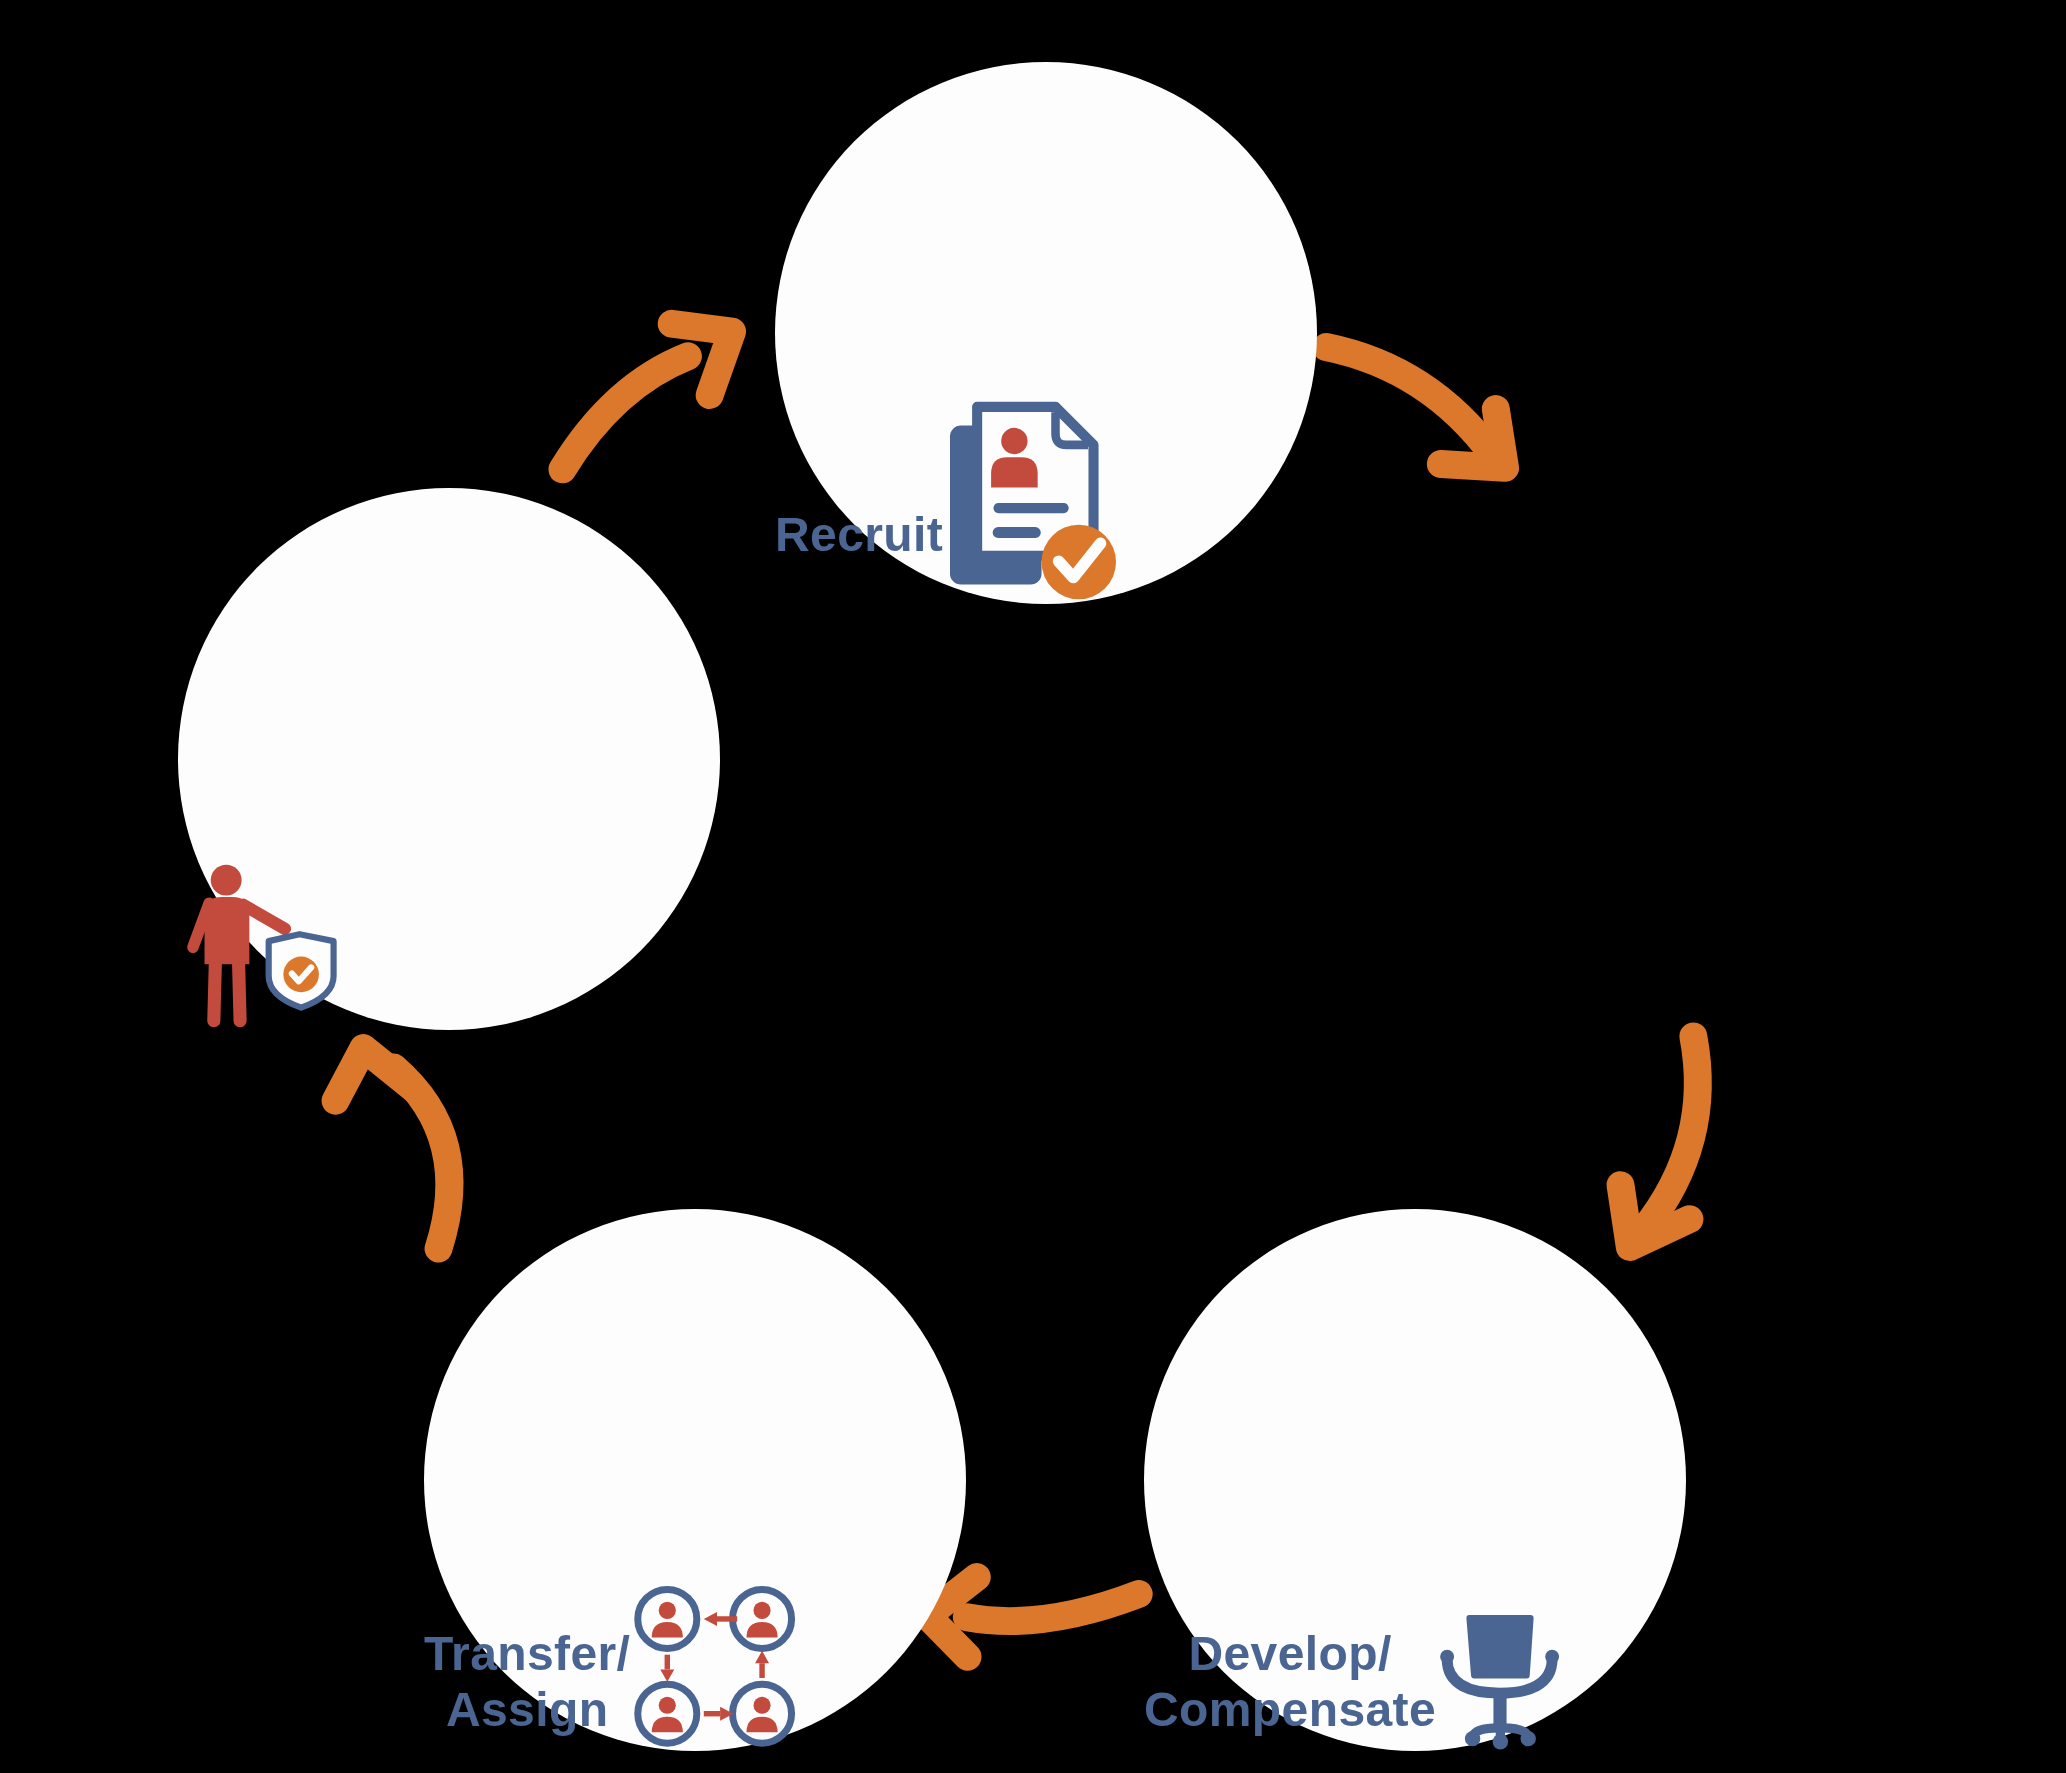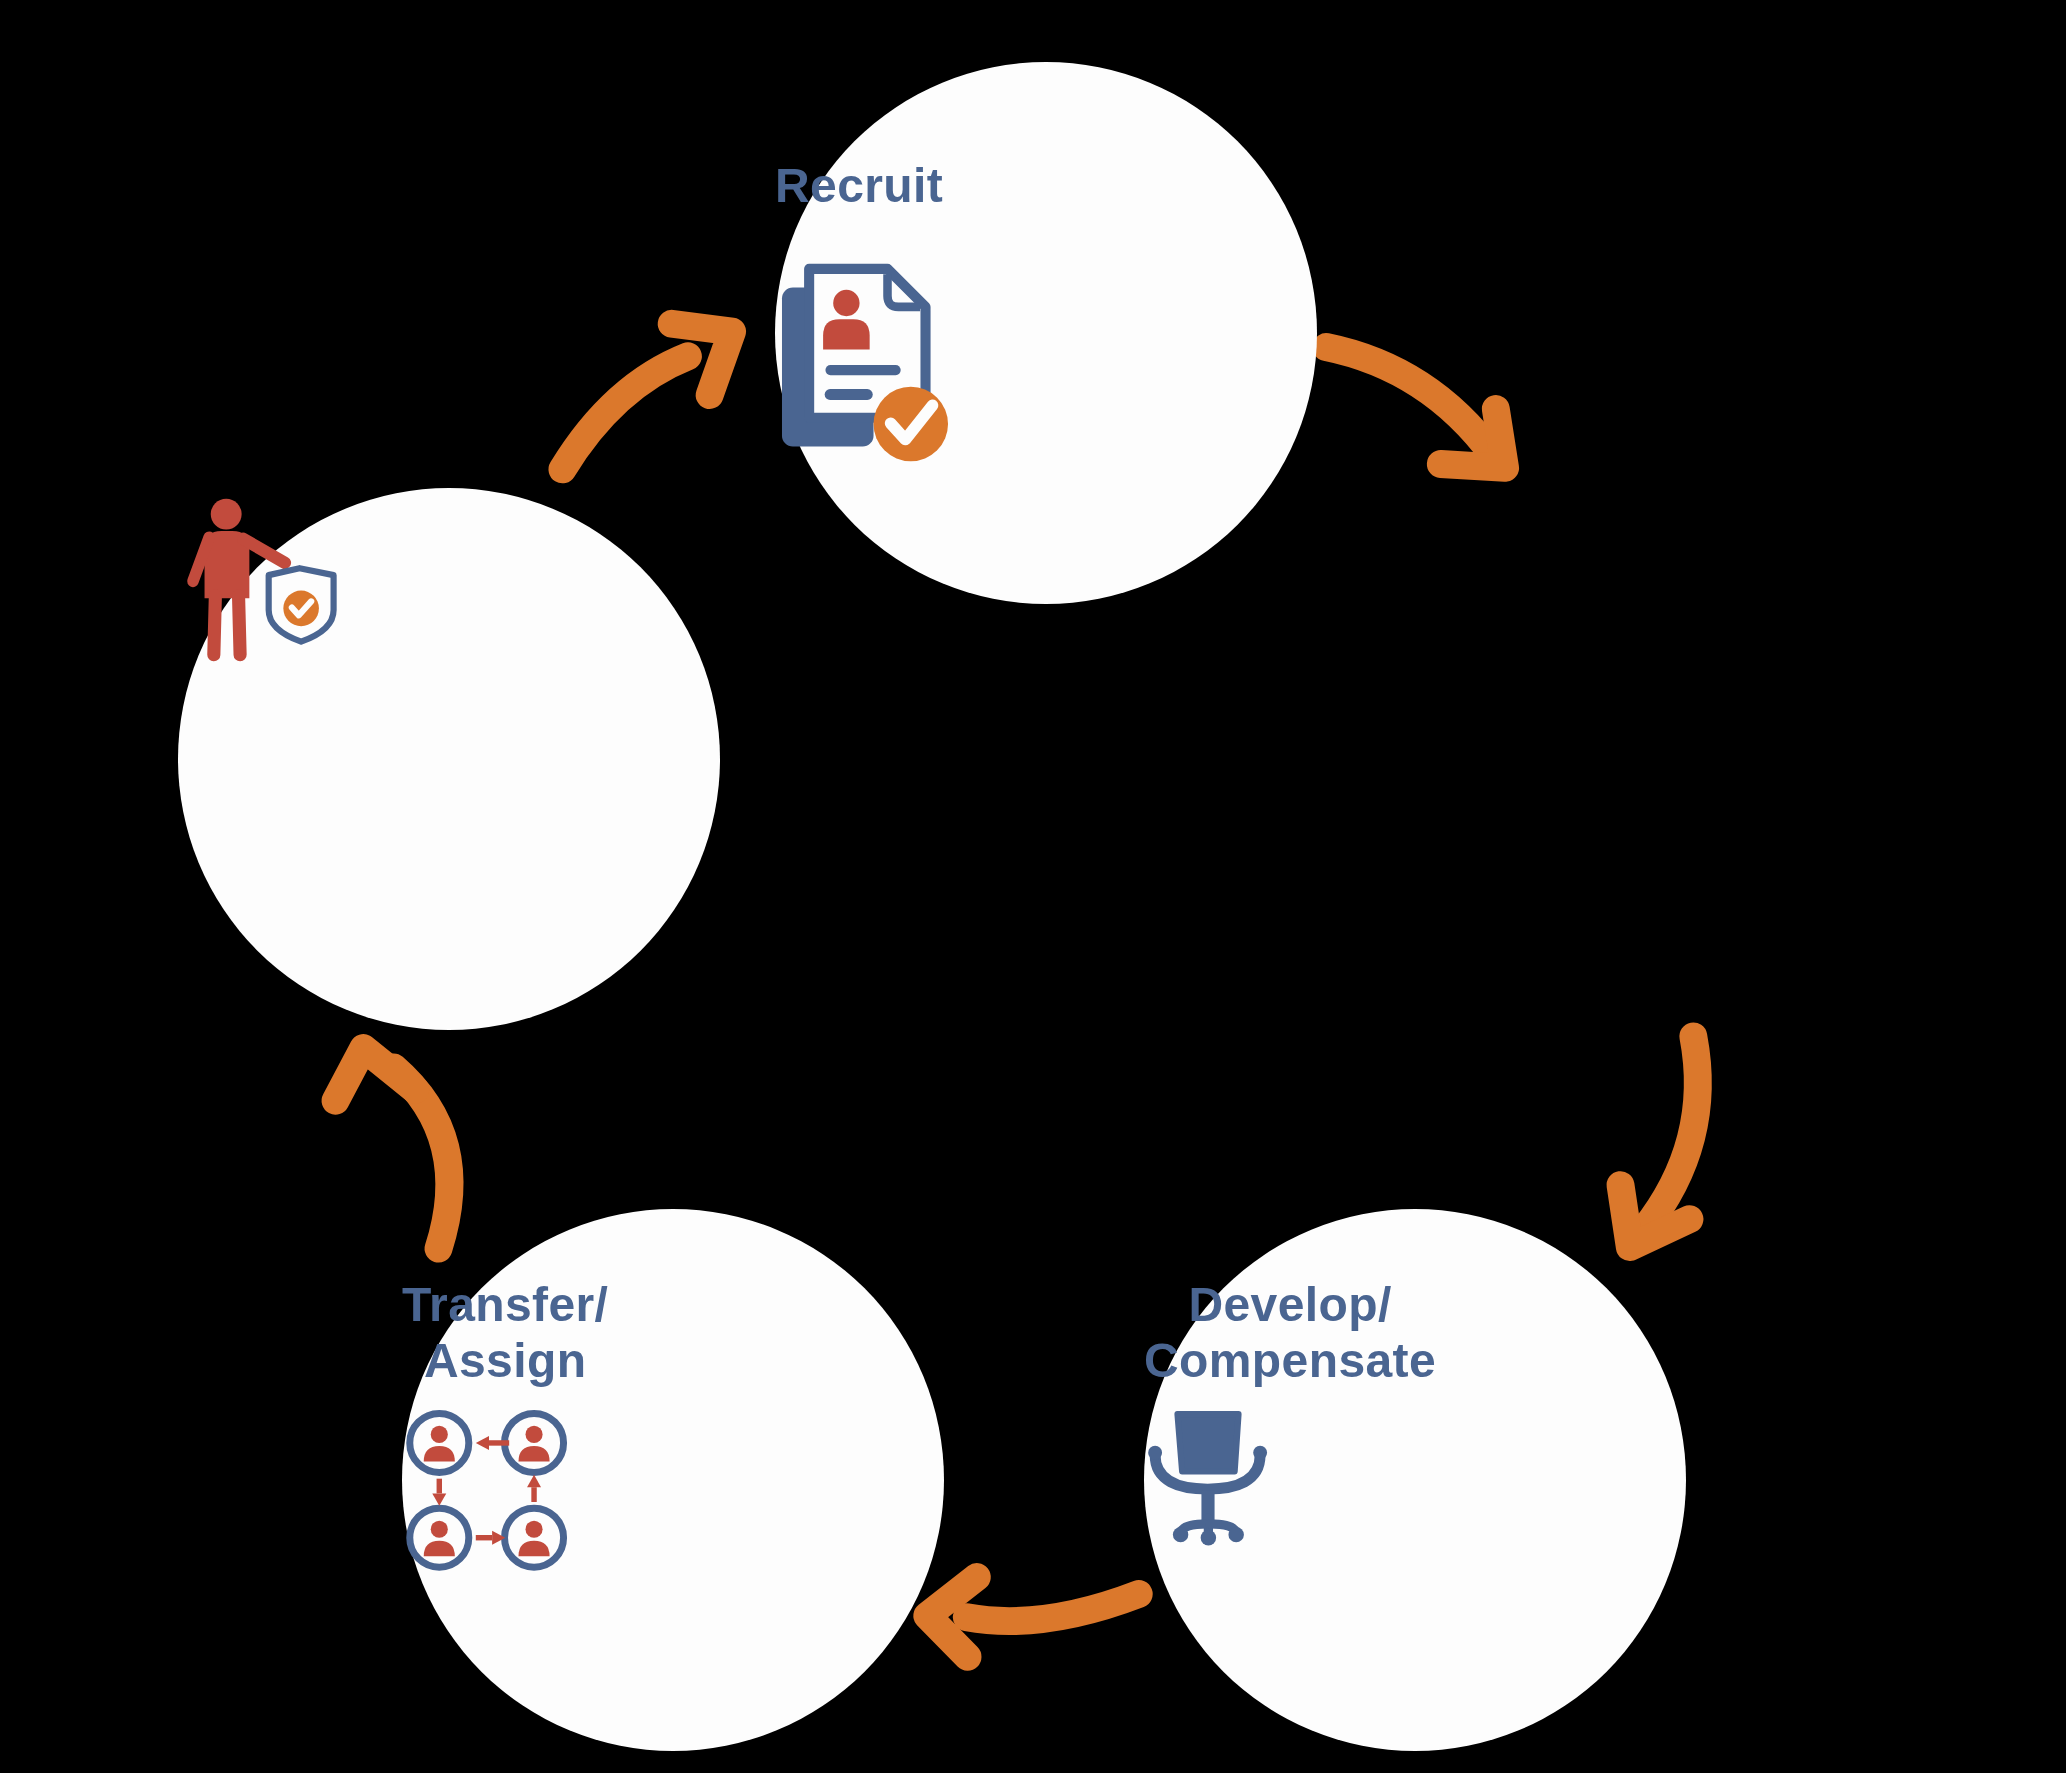--- a/index.html
+++ b/index.html
@@ -17,39 +17,39 @@
     width:2066px;height:1773px;
     background:var(--background);
     overflow:hidden;
     font-family:"Liberation Sans", sans-serif;
   }
   .node{
     position:absolute;
     width:542px;height:542px;
     border-radius:50%;
     background:var(--circle-fill);
-    display:flex;flex-direction:column;align-items:flex-start;
+    display:flex;flex-direction:row;align-items:flex-end;
   }
   .node-label{
     margin-top:54px;
     height:139px;
     display:flex;flex-direction:column;justify-content:center;
     text-align:center;
     white-space:pre-line;
     font-weight:700;
     font-size:48px;
     line-height:1.16;
     color:var(--label-blue);
     letter-spacing:0.4px;
   }
   .node-icon{margin-top:6.2px;flex:0 0 auto;}
   #node-recruit {left:775px;top:62px;}
   #node-develop {left:1363px;top:488px;}
   #node-evaluate{left:1144px;top:1209px;}
-  #node-transfer{left:402px; top:1209px;}
+  #node-transfer{left:424px; top:1209px;}
   #node-retire  {left:178px; top:488px;}
   .arrows-overlay{position:absolute;left:0;top:0;width:2066px;height:1773px;}
   .cycle-arrow{stroke:var(--arrow-orange);stroke-width:36;fill:none;stroke-linecap:round;stroke-linejoin:round;}
   .blue{fill:var(--icon-blue);}
   .red{fill:var(--icon-red);}
   .blue-stroke{stroke:var(--icon-blue);fill:none;}
   .red-stroke{stroke:var(--icon-red);fill:none;}
 </style>
 </head>
 <body>

